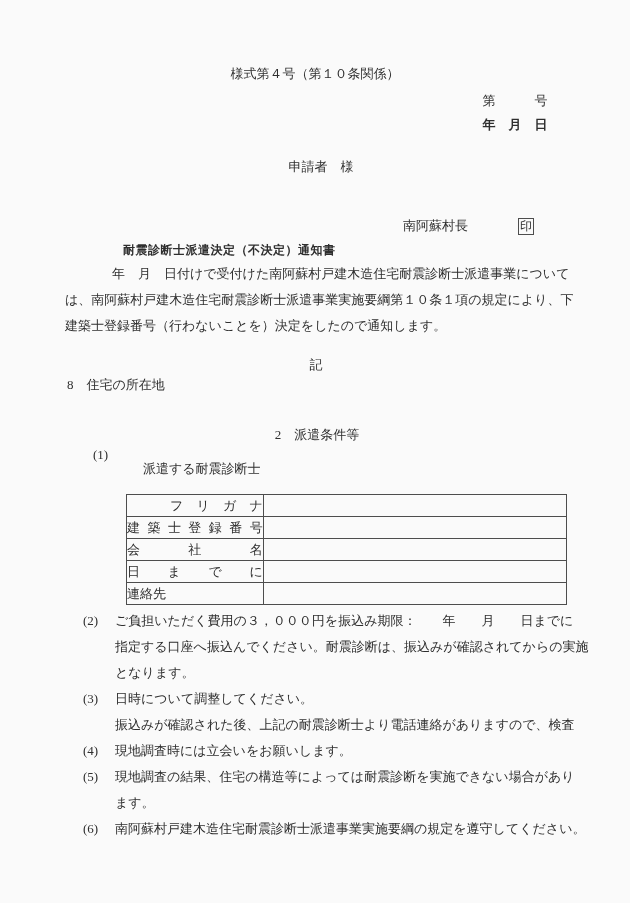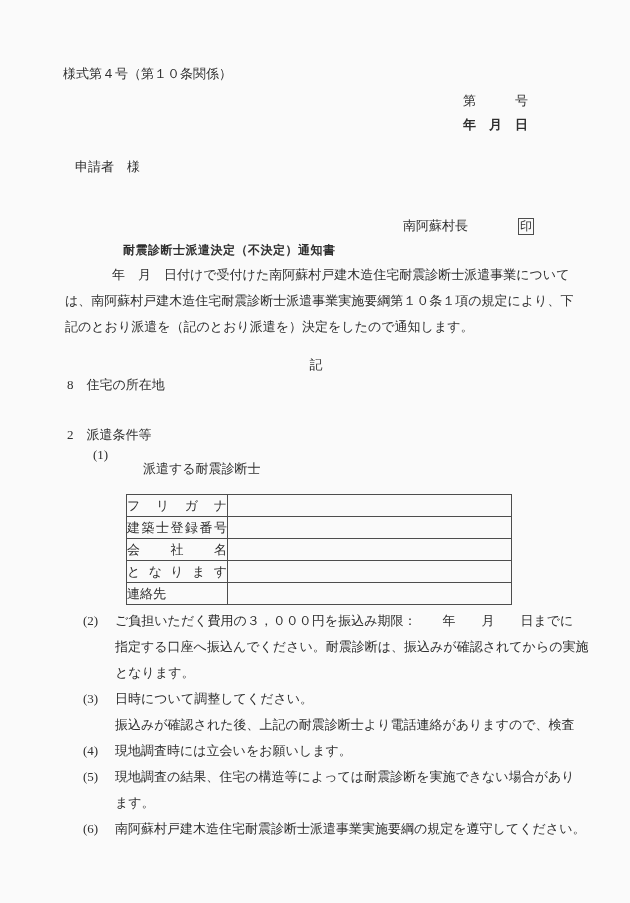--- a/index.html
+++ b/index.html
@@ -8,21 +8,21 @@
     width: 630px;
     height: 903px;
     box-sizing: border-box;
     padding: 0 63px 0 65px;
     background: #fafafa;
     color: #2e2e2e;
     font-family: "Liberation Serif", "DejaVu Serif", serif;
     font-size: 13px;
     overflow: hidden;
   }
-  .line { line-height: 14px; white-space: pre; }
+  .line { line-height: 14px; white-space: pre; text-align: center; }
   .form-number { margin-top: 67px; margin-left: -2px; }
   .doc-number  { margin-top: 13px; margin-left: 398px; }
   .date-line   { margin-top: 10px; margin-left: 398px; font-weight: bold; }
   .addressee   { margin-top: 28px; margin-left: 10px; }
   .issuer-line { margin-top: 27px; margin-left: 325px; height: 17px; white-space: pre; }
   .seal {
     display: inline-block;
     margin-left: 50px;
     border: 1px solid #4d4d4d;
     padding: 0 1px 1px 1px;
@@ -30,27 +30,27 @@
     line-height: 14px;
   }
   .title {
     margin: 22px 0 0 58px;
     font-size: 12px;
     line-height: 20px;
     font-weight: 600;
     letter-spacing: 0.5px;
     white-space: pre;
   }
-  .para { margin-top: 2px; width: 502px; }
+  .para { margin-top: 2px; width: 502px; font-family: Liberation Mono, monospace; }
   .para-line { line-height: 26px; white-space: pre; }
   .indent1 { text-indent: 47px; }
   .ki { margin-top: 18px; width: 502px; text-align: center; line-height: 14px; }
   .sec { line-height: 14px; white-space: pre; margin-left: 2px; }
   .sec1 { margin-top: 6px; }
-  .sec2 { margin-top: 36px; }
+  .sec2 { margin-top: 36px; text-align: center; }
   .sub { position: relative; margin-top: 6px; padding-left: 65px; line-height: 14px; white-space: pre; }
   .sub-num { position: absolute; left: 28px; top: 0; }
   table.diag-table {
     border-collapse: collapse;
     margin: 4px 0 0 61px;
     table-layout: fixed;
   }
   table.diag-table td {
     border: 1px solid #4d4d4d;
     height: 21px;
@@ -58,21 +58,21 @@
     vertical-align: middle;
     font-size: 13px;
   }
   td.lbl {
     width: 100px;
     padding: 0 8px;
     text-align: justify;
     text-align-last: justify;
   }
   td.val { width: 283px; }
-  tr.dashed-bottom td { border-bottom: 1px dashed #8a8a8a; }
+  tr.dashed-bottom td { border-bottom: 1px dashed #8a8a8a; padding-left: 43px; }
   tr:nth-child(5) td.lbl { text-align-last: left; }
   .notes { margin-top: 3px; }
   .note { position: relative; padding-left: 50px; }
   .note-num { position: absolute; left: 18px; top: 0; line-height: 26px; }
   .note-line { line-height: 26px; white-space: pre; }
 </style>
 </head>
 <body>
 
 <div class="page">
@@ -86,21 +86,21 @@
 
   <div class="issuer-line">
     <span>南阿蘇村長</span><span class="seal">印</span>
   </div>
 
   <div class="title">耐震診断士派遣決定（不決定）通知書</div>
 
   <div class="para">
     <div class="para-line indent1">年　月　日付けで受付けた南阿蘇村戸建木造住宅耐震診断士派遣事業について</div>
     <div class="para-line">は、南阿蘇村戸建木造住宅耐震診断士派遣事業実施要綱第１０条１項の規定により、下</div>
-    <div class="para-line">記のとおり派遣を（記のとおり派遣を）決定をしたので通知します。</div>
+    <div class="para-line">建築士登録番号（行わないことを）決定をしたので通知します。</div>
   </div>
 
   <div class="ki">記</div>
 
   <div class="sec sec1">8　住宅の所在地</div>
 
   <div class="sec sec2">2　派遣条件等</div>
 
   <div class="sub">
     <span class="sub-num">(1)</span><span>派遣する耐震診断士</span>
@@ -114,21 +114,21 @@
       </tr>
       <tr>
         <td class="lbl">建築士登録番号</td>
         <td class="val"></td>
       </tr>
       <tr>
         <td class="lbl">会社名</td>
         <td class="val"></td>
       </tr>
       <tr>
-        <td class="lbl">となります</td>
+        <td class="lbl">日までに</td>
         <td class="val"></td>
       </tr>
       <tr>
         <td class="lbl">連絡先</td>
         <td class="val"></td>
       </tr>
     </tbody>
   </table>
 
   <div class="notes">

